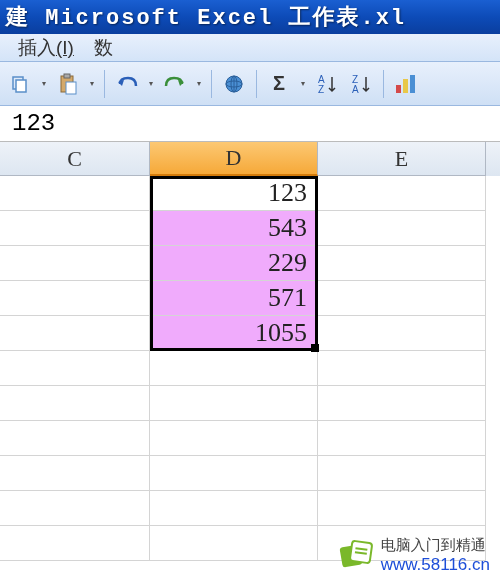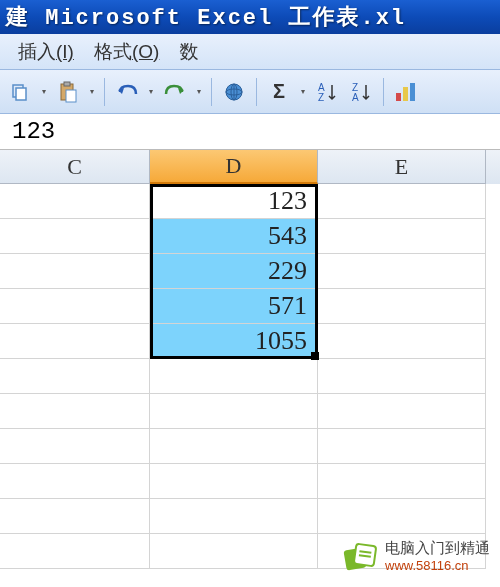--- a/index.html
+++ b/index.html
@@ -19,21 +19,21 @@
       padding: 0 6px;
       color: #fff;
       font-size: 22px;
       font-weight: bold;
       letter-spacing: 2px;
       font-family: "Courier New", monospace;
       text-shadow: 1px 1px 2px rgba(0,0,0,0.5);
     }
     .menubar {
       background: linear-gradient(to bottom, #e8f0fc 0%, #d4e4f8 100%);
-      height: 36px;
+      height: 28px;
       display: flex;
       align-items: center;
       padding: 0 8px;
       font-size: 19px;
       color: #333;
       border-bottom: 1px solid #9ab8e0;
     }
     .menu-item {
       padding: 4px 10px;
       cursor: pointer;
@@ -117,21 +117,21 @@
       display: flex;
       align-items: center;
       justify-content: flex-end;
       padding: 0 10px;
       font-size: 26px;
       font-family: "Times New Roman", serif;
       color: #222;
       background: #fff;
     }
     .cell.sel {
-      background: #7dd3fc;
+      background: #f0abfc;
     }
     .cell.active {
       background: #fff;
     }
     .cell-c { width: 150px; }
     .cell-d { width: 168px; }
     .cell-e { width: 168px; }
     .selection-border {
       position: absolute;
       border: 3px solid #000;
@@ -159,39 +159,36 @@
     }
     .wm-icon {
       width: 36px;
       height: 36px;
     }
     .wm-text {
       font-size: 15px;
       color: #444;
     }
     .wm-site {
-      font-size: 13px;
-      color: #c2410c;
+      font-size: 17px;
+      color: #1d4ed8;
     }
   </style>
 </head>
 <body>
 
 <div class="titlebar">
   <span>建</span>
   <span>&nbsp;</span>
   <span>Microsoft Excel 工作表.xl</span>
 </div>
 
 <div class="menubar">
   <div class="menu-item">
     <span>插入</span><span class="underline">(I)</span>
-  </div>
-  <div class="menu-item">
-    <span>格式</span><span class="underline">(O)</span>
   </div>
   <div class="menu-item">
     <span>数</span>
   </div>
 </div>
 
 <div class="toolbar">
   <div class="tool-btn">
     <svg width="20" height="20" viewBox="0 0 20 20">
         <rect x="3" y="3" width="10" height="12" fill="none" stroke="#5a8fc9" stroke-width="1.5"></rect>

